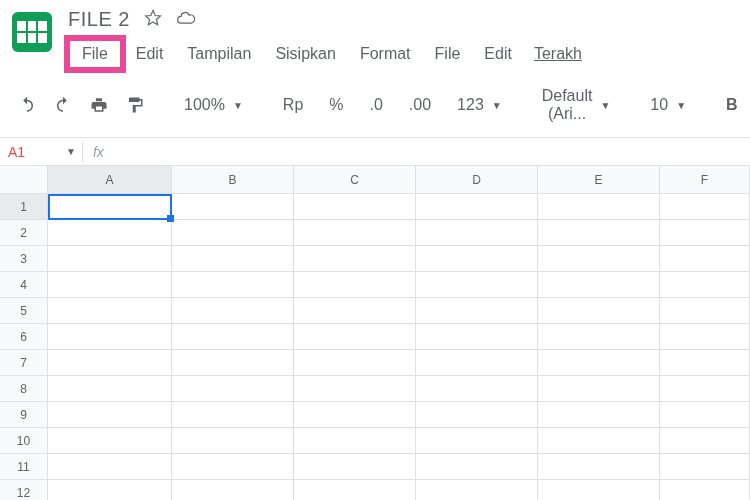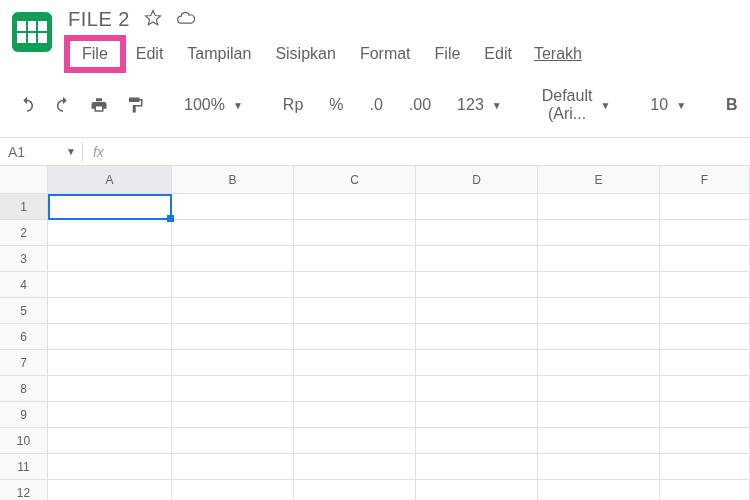--- a/index.html
+++ b/index.html
@@ -15,21 +15,21 @@
 .menubar { display: flex; align-items: center; gap: 0; font-size: 16px; color: #5f6368; position: relative; }
 .menu-item { padding: 4px 12px; cursor: pointer; }
 .menu-item.highlighted { border: 6px solid #ec4899; margin-right: -2px; }
 .last-edit { text-decoration: underline; margin-left: 10px; color: #5f6368; }
 .toolbar { display: flex; align-items: center; padding: 8px 12px; gap: 6px; border-bottom: 1px solid #e0e0e0; color: #5f6368; }
 .tb-btn { padding: 4px 6px; cursor: pointer; display: flex; align-items: center; }
 .tb-sep { width: 1px; height: 22px; background: #dadce0; margin: 0 6px; }
 .tb-text { font-size: 16px; padding: 2px 4px; text-align: center; }
 .dropdown-arrow { font-size: 10px; margin-left: 4px; color: #5f6368; }
 .formula-bar { display: flex; align-items: center; border-bottom: 1px solid #e0e0e0; height: 28px; }
-.name-box { width: 60px; padding: 4px 8px; font-size: 14px; color: #737373; }
+.name-box { width: 60px; padding: 4px 8px; font-size: 14px; color: #ef4444; }
 .fb-sep { width: 1px; height: 20px; background: #dadce0; }
 .fb-arrow { font-size: 10px; padding: 0 6px; color: #5f6368; }
 .fx { font-style: italic; color: #9aa0a6; padding: 0 10px; font-size: 14px; }
 .grid-area { display: flex; }
 .corner { width: 48px; height: 28px; background: #f8f9fa; border-right: 1px solid #e0e0e0; border-bottom: 1px solid #e0e0e0; }
 .col-headers { display: flex; flex: 1; }
 .col-h { height: 28px; background: #f8f9fa; border-right: 1px solid #e0e0e0; border-bottom: 1px solid #e0e0e0; display: flex; align-items: center; justify-content: center; font-size: 12px; color: #5f6368; }
 .col-h.selected { background: #e8eaed; }
 .rows { display: flex; flex-direction: column; }
 .row { display: flex; }

